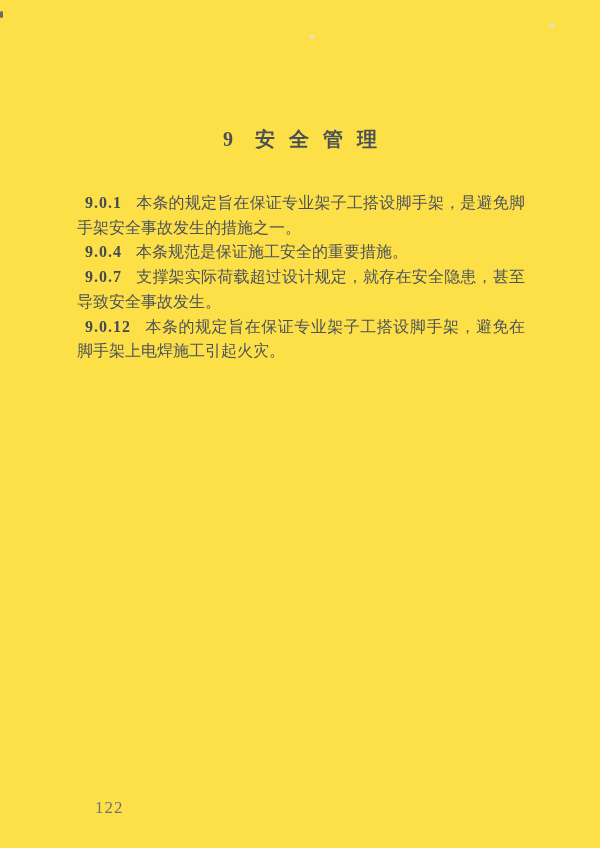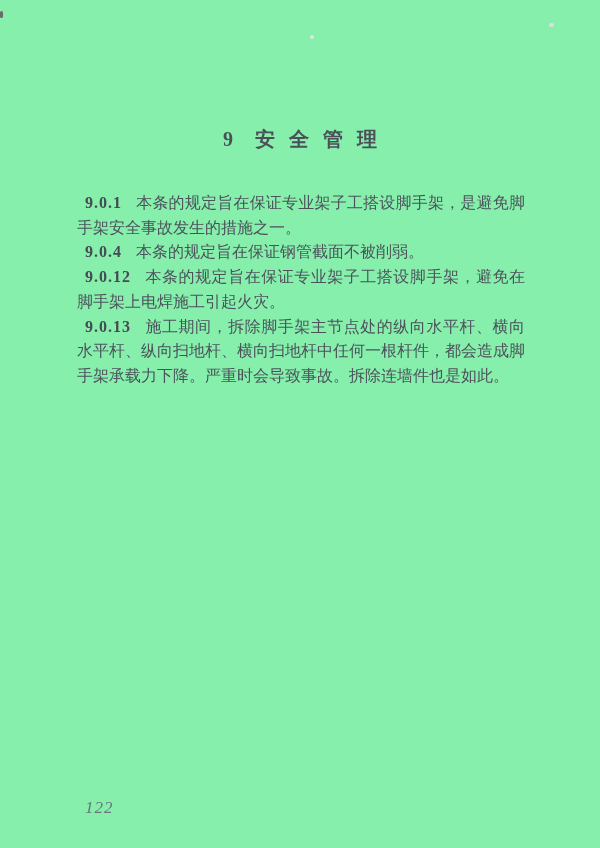--- a/index.html
+++ b/index.html
@@ -4,21 +4,21 @@
 <style>
   html, body { margin: 0; padding: 0; }
   body {
     width: 600px; height: 848px;
     background: #f4f4f3;
     font-family: "Liberation Serif", "DejaVu Serif", serif;
   }
   .page {
     position: relative;
     width: 600px; height: 848px;
-    background: #86efac;
+    background: #fde047;
     overflow: hidden;
     color: #4c525b;
   }
   .chapter-title {
     margin: 0;
     padding-top: 126px;
     text-align: center;
     font-size: 20px;
     font-weight: bold;
     color: #4a5058;
@@ -45,23 +45,22 @@
   }
   .clause-num {
     font-weight: bold;
     color: #454b54;
     margin-right: 14px;
     letter-spacing: 1px;
     white-space: nowrap;
   }
   .page-number {
     position: absolute;
-    left: 85px;
+    left: 95px;
     top: 798px;
-    font-style: italic;
     font-size: 17px;
     color: #6e737a;
     letter-spacing: 1px;
   }
   .scan-artifact {
     position: absolute;
     border-radius: 2px;
   }
   .artifact-1 { left: 0; top: 11px; width: 3px; height: 7px; background: #6a6a68; }
   .artifact-2 { left: 310px; top: 35px; width: 4px; height: 4px; background: #e3e3e0; }
@@ -73,20 +72,20 @@
 <div class="page">
 
   <div class="scan-artifact artifact-1"></div>
   <div class="scan-artifact artifact-2"></div>
   <div class="scan-artifact artifact-3"></div>
 
   <h1 class="chapter-title"><span class="ch-num">9</span><span class="ch-text">安全管理</span></h1>
 
   <div class="body-text">
     <p class="clause"><span class="clause-num">9.0.1</span><span class="clause-text">本条的规定旨在保证专业架子工搭设脚手架，是避免脚手架安全事故发生的措施之一。</span></p>
-    <p class="clause"><span class="clause-num">9.0.4</span><span class="clause-text">本条的规定旨在保证钢管截面不被削弱。</span></p>
+    <p class="clause"><span class="clause-num">9.0.4</span><span class="clause-text">本条规范是保证施工安全的重要措施。</span></p>
+    <p class="clause"><span class="clause-num">9.0.7</span><span class="clause-text">支撑架实际荷载超过设计规定，就存在安全隐患，甚至导致安全事故发生。</span></p>
     <p class="clause"><span class="clause-num">9.0.12</span><span class="clause-text">本条的规定旨在保证专业架子工搭设脚手架，避免在脚手架上电焊施工引起火灾。</span></p>
-    <p class="clause"><span class="clause-num">9.0.13</span><span class="clause-text">施工期间，拆除脚手架主节点处的纵向水平杆、横向水平杆、纵向扫地杆、横向扫地杆中任何一根杆件，都会造成脚手架承载力下降。严重时会导致事故。拆除连墙件也是如此。</span></p>
   </div>
 
   <div class="page-number">122</div>
 
 </div>
 
 </body></html>

